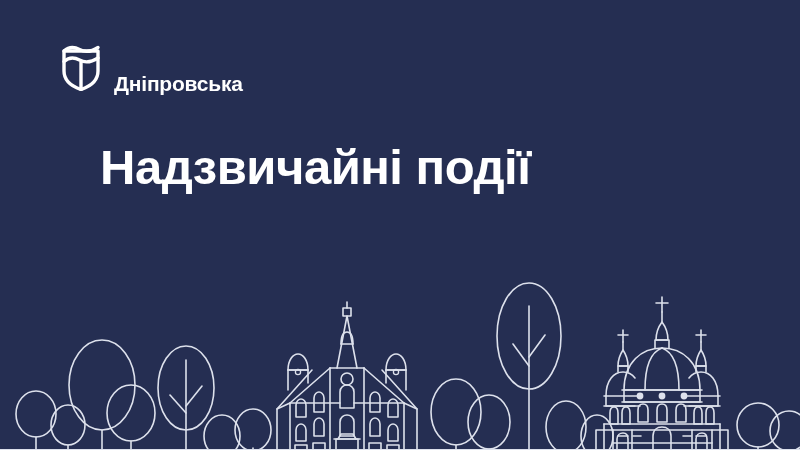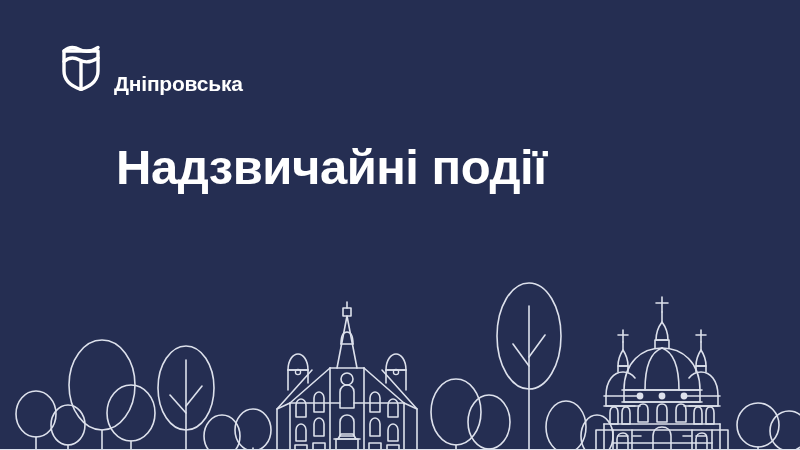--- a/index.html
+++ b/index.html
@@ -43,21 +43,21 @@
     font-weight: bold;
     font-size: 21px;
     line-height: 1.17;
     letter-spacing: -0.2px;
     white-space: nowrap;
   }
   .logo-line { display: block; margin-top: 36px; }
   
   #headline {
     position: absolute;
-    left: 116px;
+    left: 100px;
     top: 108px;
     color: #ffffff;
     font-size: 49px;
     font-weight: bold;
     letter-spacing: -0.5px;
     line-height: 1.1;
     white-space: nowrap;
   }
   
   #cityscape {

